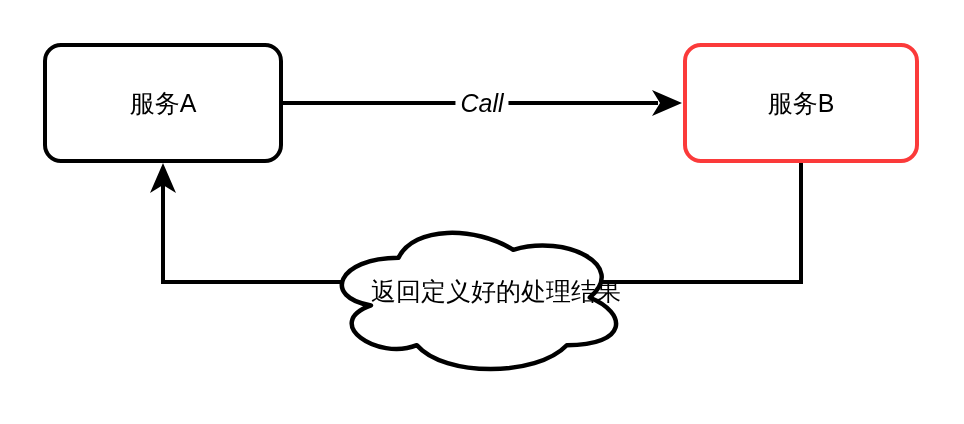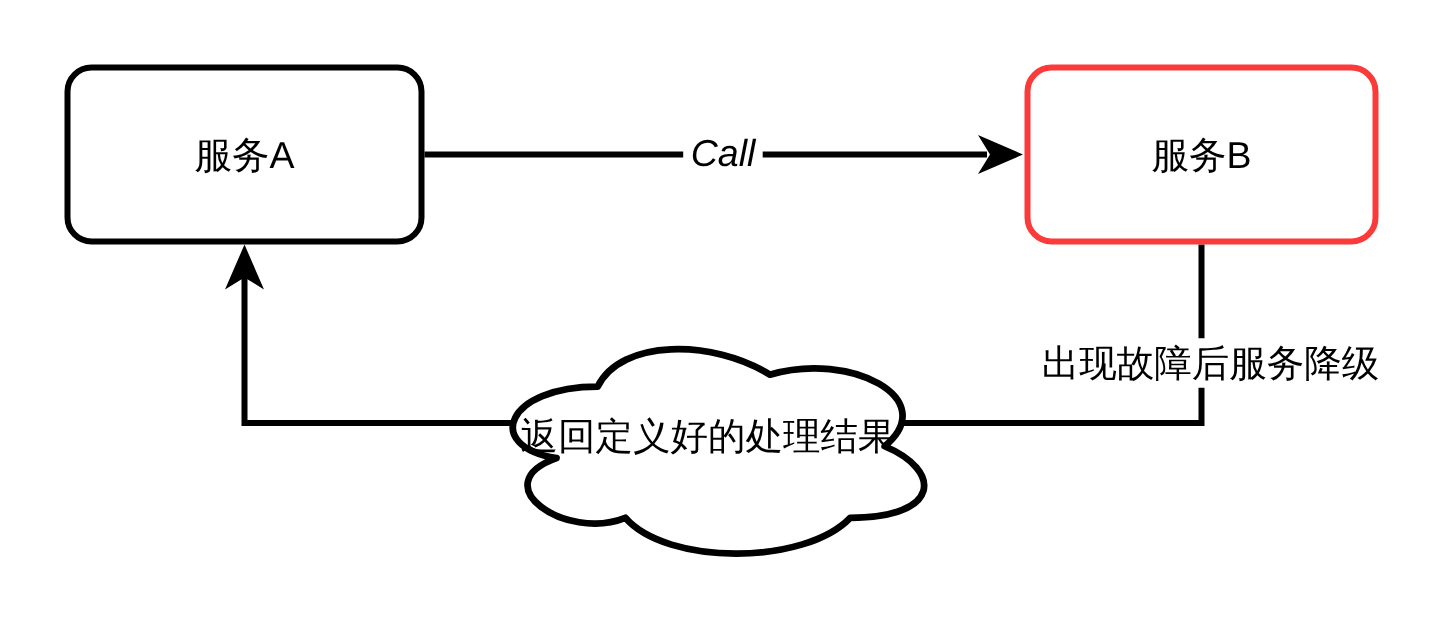--- a/index.html
+++ b/index.html
@@ -70,17 +70,16 @@
   <div class="node" style="left:43px;top:43px;width:240px;height:120px;">
     <span>服务A</span>
   </div>
 
   <div class="node red" style="left:683px;top:43px;width:236px;height:120px;">
     <span>服务B</span>
   </div>
 
   <div class="edge-label" style="left:482px;top:103px;font-style:italic;">Call</div>
 
-  <div class="edge-label" style="left:807px;top:242px;">出现故障后服务降级</div>
 
-  <div class="cloud-label" style="left:472px;top:291px;">返回定义好的处理结果</div>
+  <div class="cloud-label" style="left:496px;top:291px;">返回定义好的处理结果</div>
 
 </div>
 
 </body></html>

